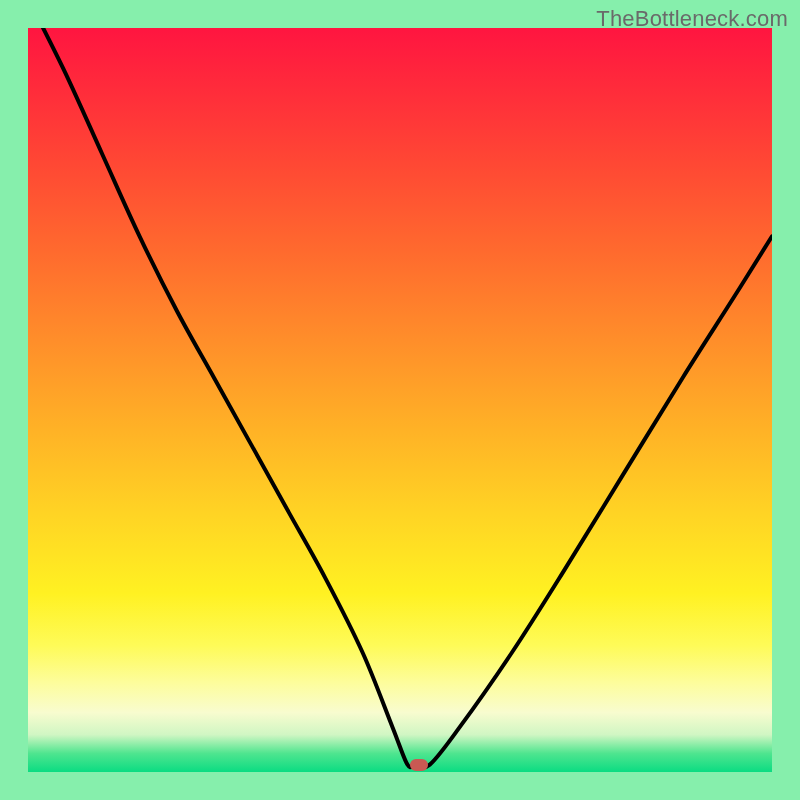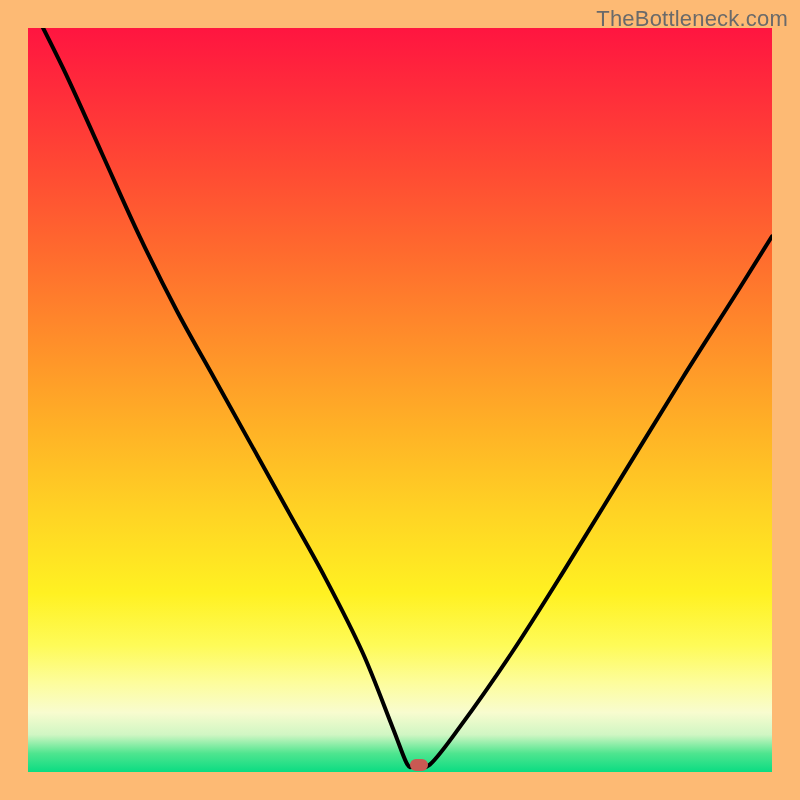--- a/index.html
+++ b/index.html
@@ -7,21 +7,21 @@
     padding: 0;
     width: 800px;
     height: 800px;
     background: #000;
     font-family: Arial, Helvetica, sans-serif;
   }
   .frame {
     position: relative;
     width: 800px;
     height: 800px;
-    background: #fdba74;
+    background: #86efac;
   }
   .watermark {
     position: absolute;
     top: 6px;
     right: 12px;
     color: #6a6a6a;
     font-size: 22px;
     font-weight: 500;
     letter-spacing: 0.2px;
     z-index: 5;

